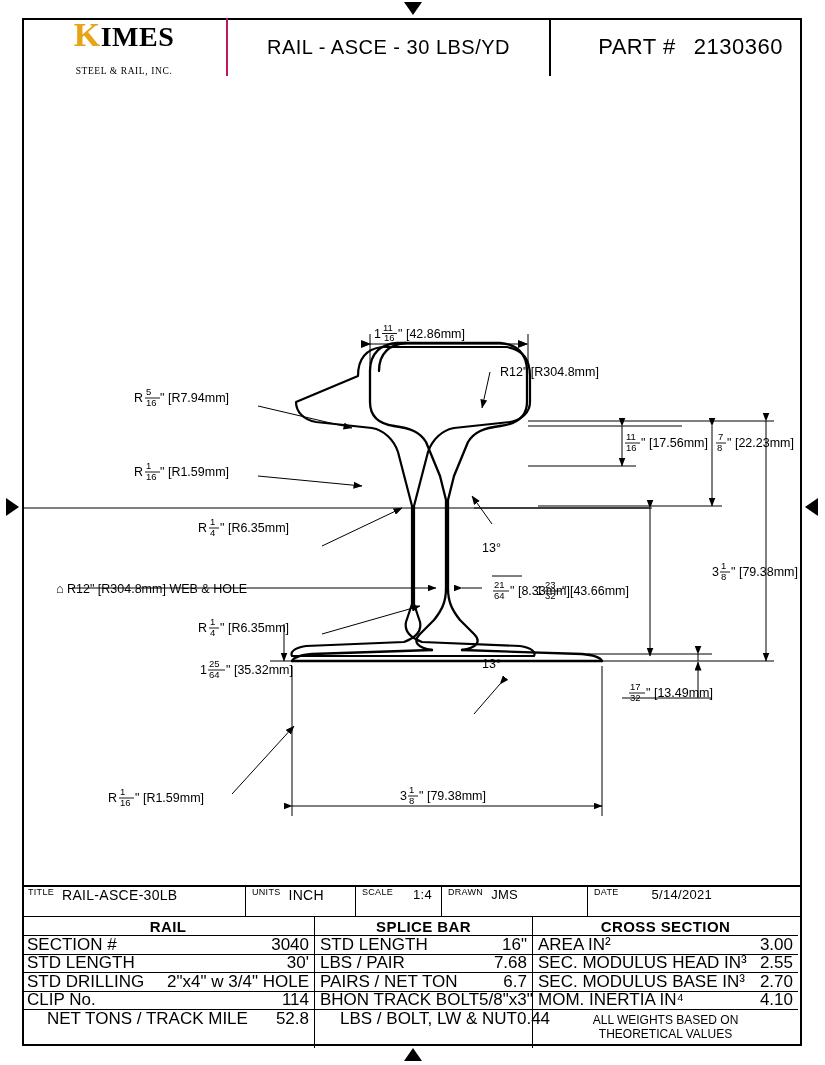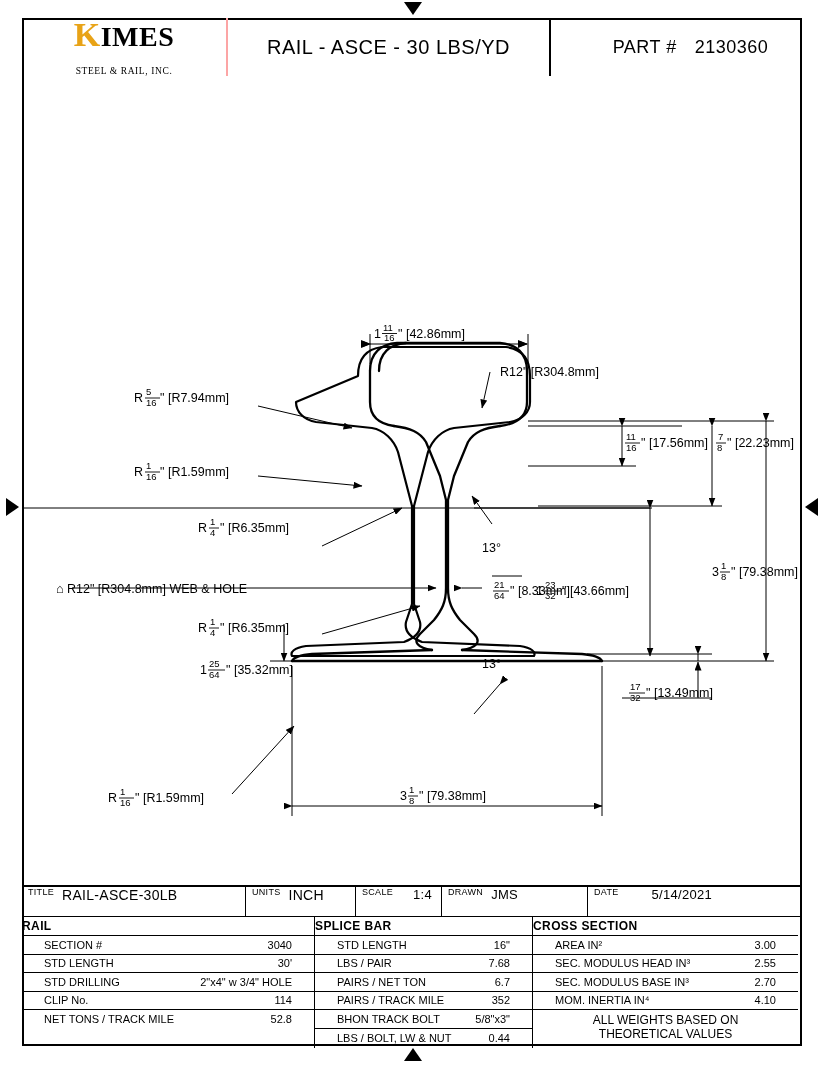--- a/index.html
+++ b/index.html
@@ -33,21 +33,21 @@
     position: absolute;
     left: 22px;
     top: 18px;
     width: 780px;
     height: 58px;
     display: flex;
     box-sizing: border-box;
   }
   .logo-cell {
     width: 206px;
-    border-right: 2px solid #fca5a5;
+    border-right: 2px solid #be185d;
     box-sizing: border-box;
     position: relative;
     display: flex;
     flex-direction: column;
     align-items: center;
     justify-content: center;
   }
   .logo-main {
     font-size: 28px;
     font-weight: bold;
@@ -75,21 +75,21 @@
     justify-content: center;
     font-size: 20px;
     letter-spacing: 0.5px;
   }
   .part-cell {
     flex: 1;
     box-sizing: border-box;
     display: flex;
     align-items: center;
     justify-content: center;
-    font-size: 18px;
+    font-size: 22px;
     letter-spacing: 0.5px;
     margin-left: 28px;
   }
   .part-cell .pnum { margin-left: 18px; }
 
   
   .tri {
     position: absolute;
     width: 0; height: 0;
   }
@@ -165,40 +165,40 @@
   }
   .tcol {
     box-sizing: border-box;
     border-right: 1.5px solid #000;
   }
   .tcol:last-child { border-right: none; }
   .tcol-rail { width: 293px; }
   .tcol-splice { width: 218px; }
   .tcol-cross { width: 265px; }
   .thead {
-    text-align: left;
-    font-size: 12px;
+    text-align: center;
+    font-size: 15px;
     font-weight: bold;
     letter-spacing: 0.4px;
     border-bottom: 1.5px solid #000;
     height: 19px;
     line-height: 19px;
     box-sizing: border-box;
   }
   .trow {
     display: flex;
     justify-content: space-between;
     border-bottom: 1px solid #000;
     height: 18.5px;
     box-sizing: border-box;
     align-items: center;
-    padding: 0 22px;
-    font-size: 11px;
-  }
-  .trow:last-child { border-bottom: none; }
+    padding: 0 5px;
+    font-size: 17px;
+  }
+  .trow:last-child { border-bottom: none; margin-left: 20px; }
   .trow .k { white-space: nowrap; }
   .trow .v { white-space: nowrap; }
   .note-cell {
     text-align: center;
     font-size: 12px;
     line-height: 14px;
     padding-top: 3px;
     height: 37px;
     box-sizing: border-box;
   }
@@ -610,24 +610,20 @@
           </div>
         <div class="trow">
             <span class="k">LBS / PAIR</span>
             <span class="v">7.68</span>
           </div>
         <div class="trow">
             <span class="k">PAIRS / NET TON</span>
             <span class="v">6.7</span>
           </div>
         <div class="trow">
-            <span class="k">PAIRS / TRACK MILE</span>
-            <span class="v">352</span>
-          </div>
-        <div class="trow">
             <span class="k">BHON TRACK BOLT</span>
             <span class="v">5/8"x3"</span>
           </div>
         <div class="trow">
             <span class="k">LBS / BOLT, LW &amp; NUT</span>
             <span class="v">0.44</span>
           </div>
       </div>
 
       <div class="tcol tcol-cross">

